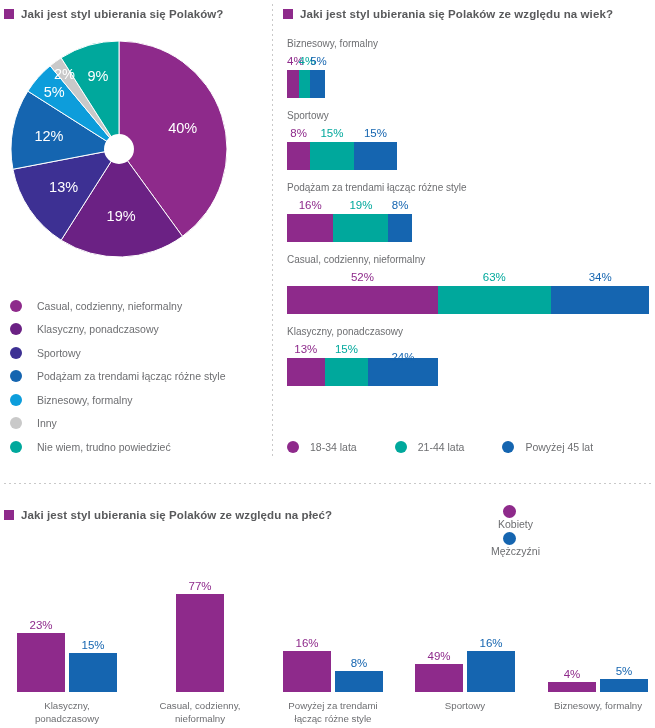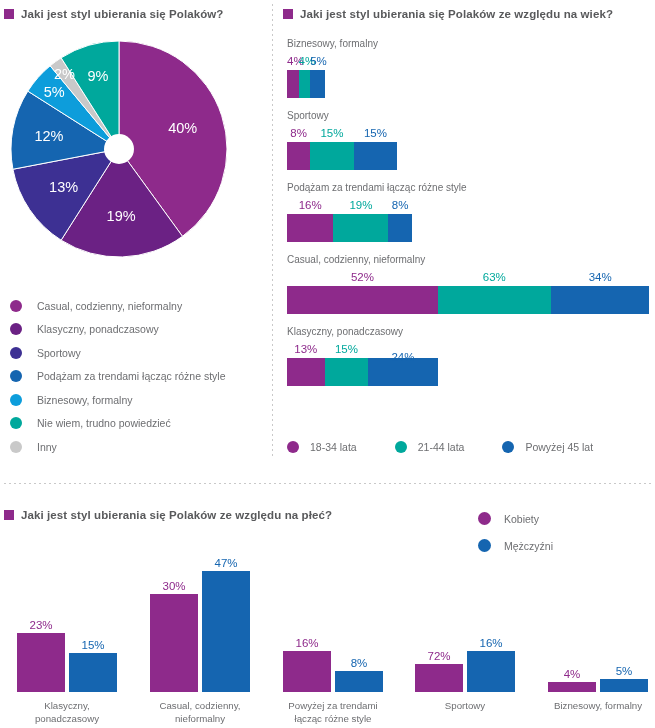--- a/index.html
+++ b/index.html
@@ -53,21 +53,21 @@
 
   
   #age-legend{position:absolute;left:287px;top:441px;display:flex;align-items:flex-end;}
   .al-item{display:flex;align-items:center;margin-right:38px;}
   .al-dot{width:12px;height:12px;border-radius:50%;flex:0 0 auto;}
   .al-txt{font-size:10.5px;color:#6d6e71;margin-left:11px;white-space:nowrap;}
 
   
   #bot-hdr{position:absolute;left:4px;top:509px;}
   #gender-legend{position:absolute;left:478px;top:505px;}
-  .gl-row{display:flex;align-items:center;height:27px;}
+  .gl-row{display:flex;align-items:center;height:27px;flex-direction:column;}
   .gl-dot{width:13px;height:13px;border-radius:50%;flex:0 0 auto;}
   .gl-txt{font-size:10.5px;color:#6d6e71;margin-left:13px;white-space:nowrap;}
 
   
   #grouped{position:absolute;left:0;top:540px;width:655px;height:188px;}
   .gb-group{position:absolute;bottom:36px;width:130px;}
   .gb-bars{display:flex;align-items:flex-end;justify-content:center;gap:4px;height:128px;}
   .gb-col{width:48px;position:relative;display:flex;flex-direction:column;justify-content:flex-end;height:100%;}
   .gb-val{position:absolute;left:0;width:100%;text-align:center;font-size:11.5px;bottom:100%;margin-bottom:2px;white-space:nowrap;}
   .gb-rect{width:100%;}
@@ -119,26 +119,26 @@
     </div>
     <div class="lg-row">
       <span class="lg-dot" style="background: rgb(21, 101, 176);"></span>
       <span class="lg-txt">Podążam za trendami łącząc różne style</span>
     </div>
     <div class="lg-row">
       <span class="lg-dot" style="background: rgb(13, 157, 219);"></span>
       <span class="lg-txt">Biznesowy, formalny</span>
     </div>
     <div class="lg-row">
+      <span class="lg-dot" style="background: rgb(201, 201, 201);"></span>
+      <span class="lg-txt">Inny</span>
+    </div>
+    <div class="lg-row">
       <span class="lg-dot" style="background: rgb(0, 168, 156);"></span>
       <span class="lg-txt">Nie wiem, trudno powiedzieć</span>
-    </div>
-    <div class="lg-row">
-      <span class="lg-dot" style="background: rgb(201, 201, 201);"></span>
-      <span class="lg-txt">Inny</span>
     </div>
   </div>
 
 <div class="panel hdr" style="left:283px;top:8px;">
   <span class="hdr-sq"></span>
   <span class="hdr-txt">Jaki jest styl ubierania się Polaków ze względu na wiek?</span>
 </div>
 
 <div id="stacked">
     <div class="sb-group">
@@ -252,26 +252,22 @@
         </div>
       </div>
       <div class="gb-cat">
         <div>Klasyczny,</div>
         <div>ponadczasowy</div>
       </div>
     </div>
     <div class="gb-group" style="left: 135px;">
       <div class="gb-bars">
         <div class="gb-col">
-          <div class="gb-val" style="color: rgb(142, 42, 139); bottom: 98.04px; position: absolute;">30%</div>
+          <div class="gb-val" style="color: rgb(142, 42, 139); bottom: 98.04px; position: absolute;">77%</div>
           <div class="gb-rect" style="height: 98.04px; background: rgb(142, 42, 139);"></div>
-        </div>
-        <div class="gb-col">
-          <div class="gb-val" style="color: rgb(21, 101, 176); bottom: 121.26px; position: absolute;">47%</div>
-          <div class="gb-rect" style="height: 121.26px; background: rgb(21, 101, 176);"></div>
         </div>
       </div>
       <div class="gb-cat">
         <div>Casual, codzienny,</div>
         <div>nieformalny</div>
       </div>
     </div>
     <div class="gb-group" style="left: 268px;">
       <div class="gb-bars">
         <div class="gb-col">
@@ -284,21 +280,21 @@
         </div>
       </div>
       <div class="gb-cat">
         <div>Powyżej za trendami</div>
         <div>łącząc różne style</div>
       </div>
     </div>
     <div class="gb-group" style="left: 400px;">
       <div class="gb-bars">
         <div class="gb-col">
-          <div class="gb-val" style="color: rgb(142, 42, 139); bottom: 28.38px; position: absolute;">72%</div>
+          <div class="gb-val" style="color: rgb(142, 42, 139); bottom: 28.38px; position: absolute;">49%</div>
           <div class="gb-rect" style="height: 28.38px; background: rgb(142, 42, 139);"></div>
         </div>
         <div class="gb-col">
           <div class="gb-val" style="color: rgb(21, 101, 176); bottom: 41.28px; position: absolute;">16%</div>
           <div class="gb-rect" style="height: 41.28px; background: rgb(21, 101, 176);"></div>
         </div>
       </div>
       <div class="gb-cat">
         <div>Sportowy</div>
       </div>

